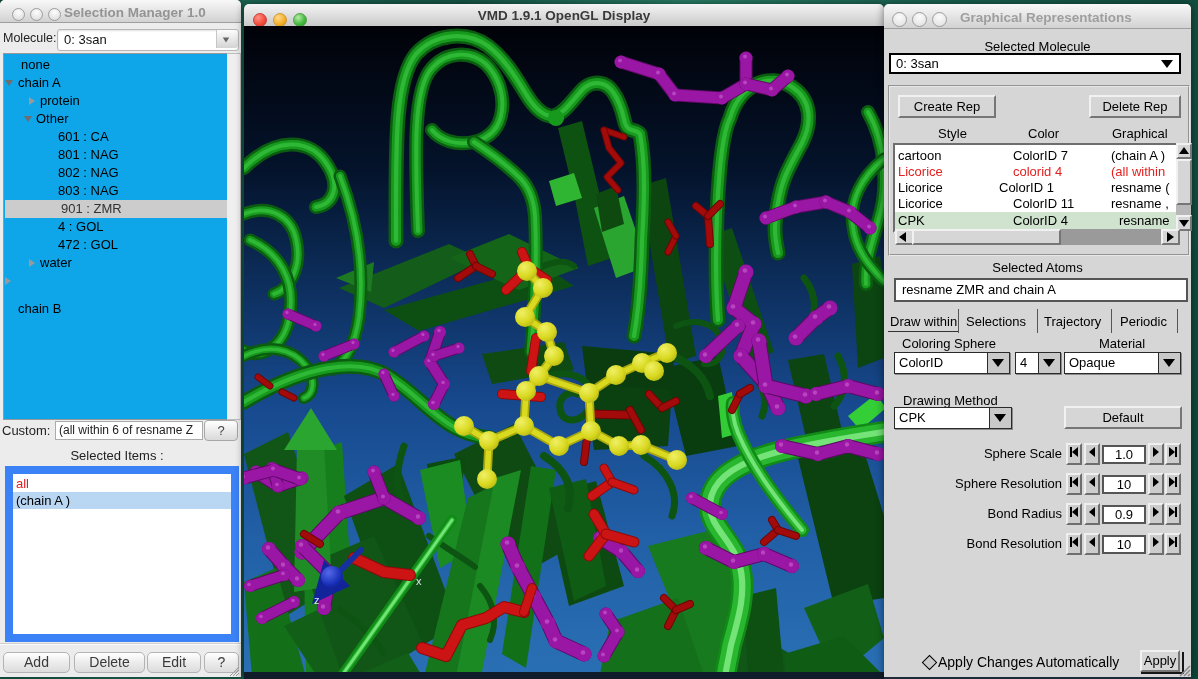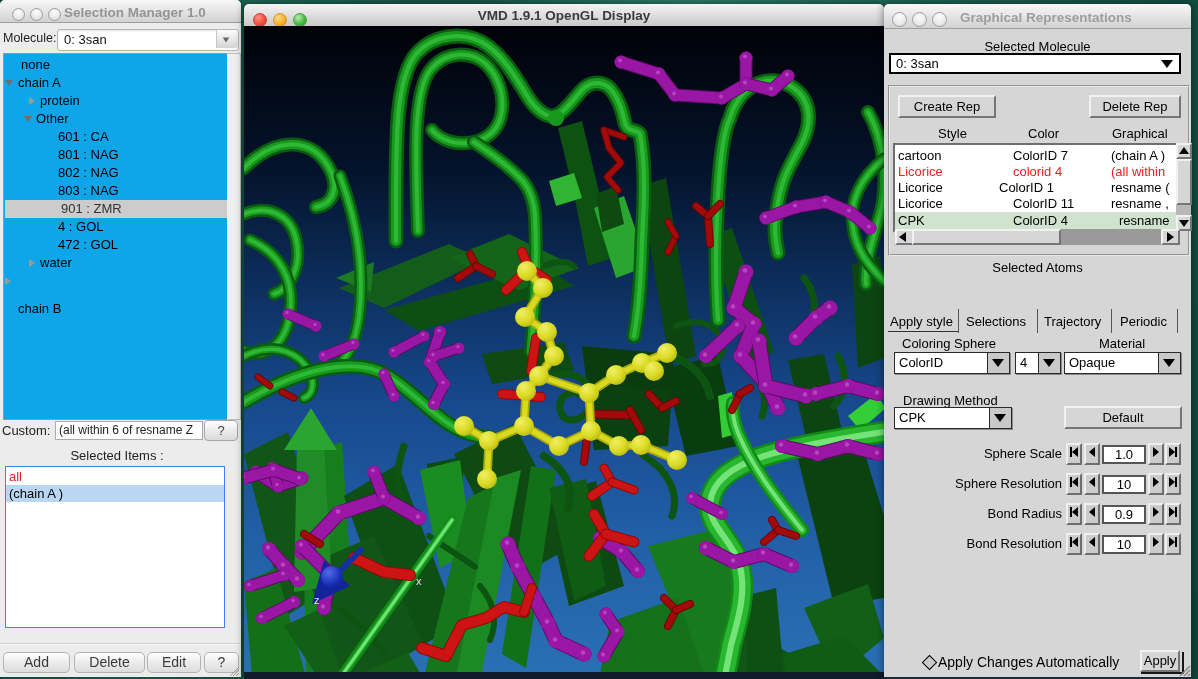--- a/index.html
+++ b/index.html
@@ -31,21 +31,21 @@
 .tri{position:absolute;width:0;height:0;}
 .trid{border-left:4.5px solid transparent;border-right:4.5px solid transparent;border-top:6.5px solid #6e6e6e;}
 .trir{border-top:4.5px solid transparent;border-bottom:4.5px solid transparent;border-left:6.5px solid #9a9a9a;}
 #selband{position:absolute;left:1px;top:146px;width:222px;height:18px;background:#ccc;}
 #custlbl{left:2px;top:423px;}
 #custbox{position:absolute;left:55px;top:421px;width:143px;height:17px;background:#fff;
  border:1px solid #ababab;font-size:12px;color:#222;line-height:17px;padding-left:3px;overflow:hidden;white-space:nowrap;}
 #qbtn1{position:absolute;left:204px;top:420px;width:32px;height:19px;border:1px solid #a7a7a7;border-radius:4px;
  background:linear-gradient(#ffffff,#d9d9d9);text-align:center;font-size:13px;color:#444;line-height:19px;}
 #selitems{position:absolute;left:0;top:448px;width:234px;text-align:center;font-size:13px;color:#222;}
-#lbox{position:absolute;left:5px;top:466px;width:218px;height:160px;background:#fff;border:1px solid #3b82f6;}
+#lbox{position:absolute;left:5px;top:466px;width:218px;height:160px;background:#fff;border:8px solid #3b82f6;}
 #btnrowline{position:absolute;left:0;top:643px;width:241px;height:1px;background:#cfcfcf;border-bottom:1px solid #fbfbfb;}
 .aqbtn{position:absolute;top:652px;height:19px;border:1px solid #b3b3b3;border-radius:5px;
  background:linear-gradient(#ffffff,#ececec 50%,#dcdcdc);text-align:center;font-size:14px;color:#3a3a3a;line-height:19px;}
 
 #winM{left:244px;top:4px;width:640px;height:675px;border-radius:5px 5px 0 0;
  box-shadow:0 0 9px rgba(0,0,0,.55);}
 #winM .mtitle{height:22px;background:linear-gradient(#f4f4f4,#c9c9c9);border-bottom:1px solid #8f8f8f;}
 #winM .ttext{left:0;width:640px;text-align:center;top:4px;color:#3a3a3a;font-size:13.5px;font-weight:bold;}
 .tl{position:absolute;top:9px;width:12px;height:12px;border-radius:50%;}
 #glwrap{position:absolute;left:0;top:22px;width:640px;height:653px;overflow:hidden;}
@@ -724,22 +724,25 @@
  <div style="position:absolute;left:11px;top:225px;width:283px;height:16px;background:#9a9a9a;">
   <div class="raised" style="left:0;top:0;width:15px;height:12px;">
         <div style="position:absolute;left:2px;top:1px;width:0;height:0;border-top:5px solid transparent;border-bottom:5px solid transparent;border-right:7px solid #000;"></div>
       </div>
   <div class="raised" style="left:17px;top:0;width:145px;height:12px;"></div>
   <div class="raised" style="left:266px;top:0;width:15px;height:12px;">
         <div style="position:absolute;left:4px;top:1px;width:0;height:0;border-top:5px solid transparent;border-bottom:5px solid transparent;border-left:7px solid #000;"></div>
       </div>
  </div>
  <div class="tk" style="left:0;width:307px;text-align:center;top:256px;">Selected Atoms</div>
-
- <div class="tk" style="left:6px;top:310px;">Apply style</div>
+ <div class="sunkw" style="left:10px;top:274px;width:290px;height:20px;border-width:2px;border-color:#555;">
+  <span style="position:absolute;left:6px;top:2px;">resname ZMR and chain A</span>
+ </div>
+
+ <div class="tk" style="left:6px;top:310px;">Draw within</div>
  <div class="tk" style="left:82px;top:310px;">Selections</div>
  <div class="tk" style="left:160px;top:310px;">Trajectory</div>
  <div class="tk" style="left:236px;top:310px;">Periodic</div>
  <div style="position:absolute;left:4px;top:327px;width:70px;height:1px;background:#333;"></div>
  <div style="position:absolute;left:74px;top:305px;width:1px;height:24px;background:#555;"></div>
  <div style="position:absolute;left:153px;top:305px;width:1px;height:24px;background:#555;"></div>
  <div style="position:absolute;left:227px;top:305px;width:1px;height:24px;background:#555;"></div>
  <div style="position:absolute;left:293px;top:305px;width:1px;height:24px;background:#555;"></div>
 
  <div class="tk" style="left:18px;top:332px;">Coloring Sphere</div>

